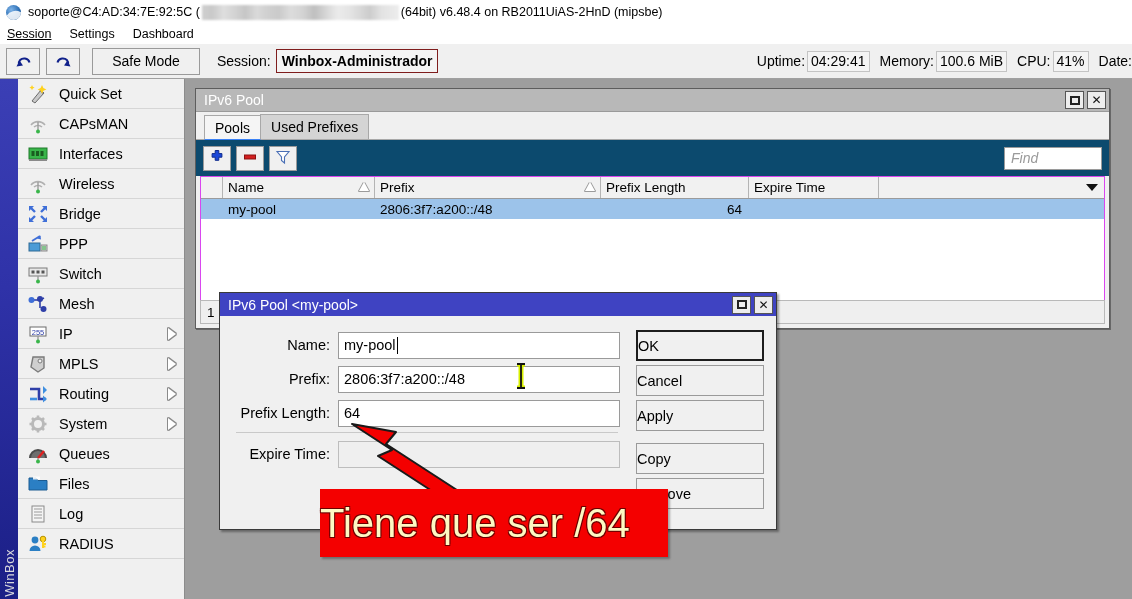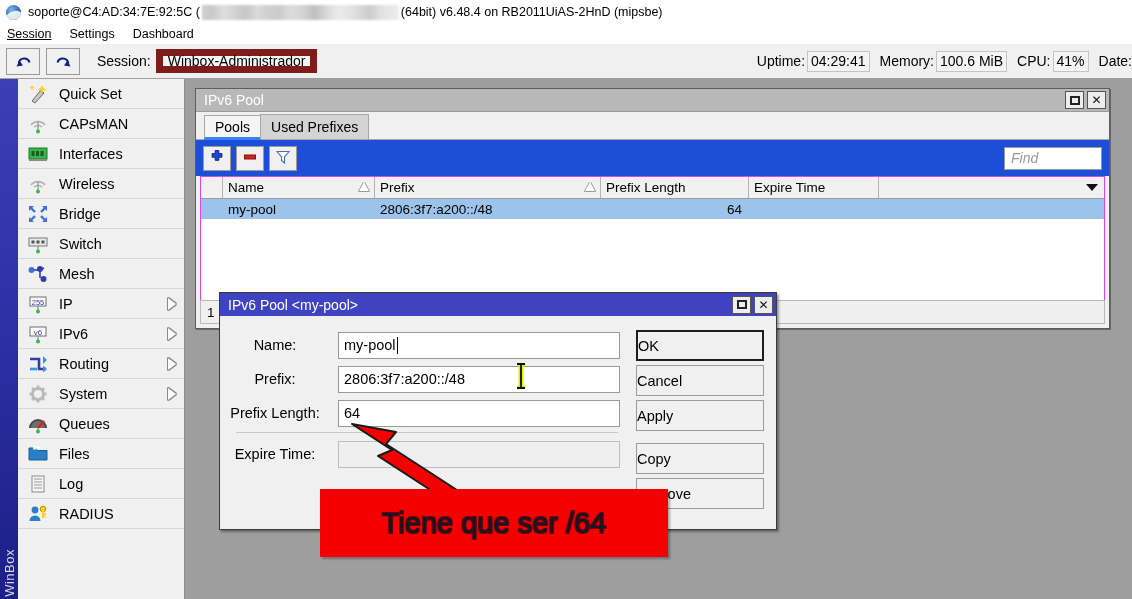--- a/index.html
+++ b/index.html
@@ -73,23 +73,24 @@
   .tb-btn svg { display: block; }
   .safe-mode {
     margin-left: 12px; height: 27px; min-width: 108px;
     background: #f0f0f0; border: 1px solid #9a9a9a;
     display: flex; align-items: center; justify-content: center;
     font-size: 14px; padding: 0 9px;
   }
   .session-label { margin-left: 17px; font-size: 14px; }
   .session-box {
     margin-left: 5px; height: 24px;
-    background: #f4f4f4; border: 7px solid #7f1d1d;
+    background: #f4f4f4; border: 1px solid #7f1d1d;
     display: flex; align-items: center; padding: 0 5px;
     font-size: 14px;
+    font-weight: bold;
   }
   .tb-right {
     margin-left: auto; display: flex; align-items: center;
     padding-right: 0px; font-size: 14px;
   }
   .tb-right .lbl { margin-left: 10px; text-align: center; }
   .tb-right .val {
     margin-left: 2px; height: 21px; background: #f4f4f4;
     border: 1px solid #c4c4c4; display: flex; align-items: center;
     padding: 0 3px;
@@ -170,24 +171,24 @@
     height: 28px; display: flex; align-items: flex-end;
     background: #f0f0f0; padding-left: 8px;
     border-bottom: 1px solid #a8a8a8;
   }
   .tab {
     height: 25px; padding: 0 10px; font-size: 14px;
     display: flex; align-items: center;
     border: 1px solid #a8a8a8; border-bottom: none;
     background: #d4d4d4; margin-right: -1px;
   }
-  .tab.active { background: #f5f5f5; border-bottom: 3px solid #3b82f6; margin-bottom: -1px; }
+  .tab.active { background: #f5f5f5; border-bottom: 1px solid #3b82f6; margin-bottom: -1px; }
   .win-toolbar {
     height: 36px; display: flex; align-items: center;
-    padding: 0 7px; background: #1d4ed8;
+    padding: 0 7px; background: #0c4a6e;
   }
   .wt-btn {
     width: 28px; height: 25px; margin-right: 5px;
     background: #f0f0f0; border: 1px solid #9a9a9a;
     display: flex; align-items: center; justify-content: center;
   }
   .find-box {
     margin-left: auto; width: 98px; height: 23px;
     background: #ffffff; border: 1px solid #9a9a9a;
     display: flex; align-items: center; padding-left: 6px;
@@ -232,21 +233,21 @@
     box-shadow: 2px 2px 2px rgba(0,0,0,.35);
   }
   .dlg-title {
     height: 23px; background: #3f43c2;
     display: flex; align-items: center; padding-left: 8px;
     color: #ffffff; font-size: 14px;
   }
   .dlg-body { position: relative; height: 214px; padding: 14px 12px 0 0; }
   .frow { display: flex; align-items: center; height: 30px; margin-bottom: 4px; }
   .frow .flabel {
-    width: 118px; text-align: center; padding-right: 8px; font-size: 14.5px;
+    width: 118px; text-align: right; padding-right: 8px; font-size: 14.5px;
     flex: none;
   }
   .fin {
     width: 282px; height: 27px; background: #ffffff;
     border: 1px solid #9a9a9a;
     display: flex; align-items: center; padding-left: 5px;
     font-size: 14.5px; position: relative;
   }
   .fin.disabled { background: #efefef; border-color: #bdbdbd; }
   .caret-txt {
@@ -270,22 +271,22 @@
   .ibeam {
     position: absolute; left: 513px; top: 363px;
     width: 16px; height: 26px; pointer-events: none;
   }
 
   
   .red-banner {
     position: absolute; left: 320px; top: 489px;
     width: 348px; height: 68px;
     background: #f40000;
-    display: flex; align-items: center; justify-content: center;
-    color: #0f172a; font-size: 29px;
+    display: flex; align-items: center; 
+    color: #fef9c3; font-size: 40px;
     text-shadow: 1px 1px 0 #6b0000, -1px 1px 0 #6b0000, 1px -1px 0 #6b0000, -1px -1px 0 #6b0000;
     box-shadow: 2px 2px 2px rgba(0,0,0,.3);
   }
   .red-arrow { position: absolute; left: 348px; top: 418px; width: 140px; height: 90px; pointer-events: none; }
 </style>
 </head>
 <body>
 
 <div id="app">
 
@@ -311,20 +312,23 @@
         </svg>
       </span>
     </div>
     <div class="tb-btn">
       <span>
         <svg width="17" height="15" viewBox="0 0 17 15">
           <path d="M13,11 C14,7 11,4 7,4.5 C4.5,4.8 3,6.5 2.5,8.5" stroke="#10218b" stroke-width="2" fill="none"></path>
           <path d="M15.5,12.5 L12.5,6.5 L9,11.5 Z" fill="#10218b"></path>
         </svg>
       </span>
+    </div>
+    <div class="safe-mode">
+      <span>Safe Mode</span>
     </div>
     <span class="session-label">Session:</span>
     <div class="session-box">
       <span>Winbox-Administrador</span>
     </div>
 
     <div class="tb-right">
       <span class="lbl">Uptime:</span>
       <span class="val">04:29:41</span>
       <span class="lbl">Memory:</span>
@@ -395,20 +399,33 @@
     <div class="menu-item">
       <span class="ico">
         <svg width="22" height="20" viewBox="0 0 22 20">
           <path d="M3,3 L8,8 M19,3 L14,8 M3,17 L8,12 M19,17 L14,12" stroke="#3f6fd8" stroke-width="2.4"></path>
           <path d="M2,2 l0,5 l5,-5z M20,2 l0,5 l-5,-5z M2,18 l0,-5 l5,5z M20,18 l0,-5 l-5,5z" fill="#3f6fd8"></path>
         </svg>
       </span>
       <span class="lbl">Bridge</span>
     </div>
 
+    <div class="menu-item">
+      <span class="ico">
+        <svg width="22" height="20" viewBox="0 0 22 20">
+          <rect x="2" y="9" width="11" height="8" fill="#4b9bd6" stroke="#2f6a95"></rect>
+          <rect x="14" y="11" width="6" height="6" fill="#d0d0d0" stroke="#8a8a8a"></rect>
+          <path d="M5,7 L13,2" stroke="#3f6fd8" stroke-width="1.8"></path>
+          <path d="M13.5,1.5 l.5,4 -4,-1z" fill="#3f6fd8"></path>
+          <rect x="15" y="12.5" width="4" height="1" fill="#39b54a"></rect>
+          <rect x="15" y="14.5" width="4" height="1" fill="#39b54a"></rect>
+        </svg>
+      </span>
+      <span class="lbl">PPP</span>
+    </div>
 
     <div class="menu-item">
       <span class="ico">
         <svg width="22" height="20" viewBox="0 0 22 20">
           <rect x="2" y="4" width="18" height="8" fill="#e8e8e8" stroke="#7a7a7a"></rect>
           <rect x="4.5" y="6.5" width="3" height="3" fill="#555"></rect>
           <rect x="9.5" y="6.5" width="3" height="3" fill="#555"></rect>
           <rect x="14.5" y="6.5" width="3" height="3" fill="#555"></rect>
           <line x1="11" y1="12" x2="11" y2="17" stroke="#9a9a9a" stroke-width="1.4"></line>
           <circle cx="11" cy="17.5" r="2" fill="#39b54a"></circle>
@@ -437,33 +454,31 @@
           <rect x="3" y="3" width="16" height="9" fill="#fff" stroke="#6a6a6a"></rect>
           <text x="11" y="10.5" font-size="7.5" text-anchor="middle" fill="#2f3fa8" font-family="Liberation Sans">255</text>
           <line x1="11" y1="12" x2="11" y2="17" stroke="#9a9a9a" stroke-width="1.4"></line>
           <circle cx="11" cy="17.5" r="2" fill="#39b54a"></circle>
         </svg>
       </span>
       <span class="lbl">IP</span>
       <span class="arrow"></span>
     </div>
 
-
-    <div class="menu-item">
-      <span class="ico">
-        <svg width="22" height="20" viewBox="0 0 22 20">
-          <rect x="3" y="3" width="16" height="9" fill="#fff" stroke="#6a6a6a"></rect>
-          <text x="11" y="10.5" font-size="8" text-anchor="middle" fill="#2f3fa8" font-family="Liberation Sans">v6</text>
-          <line x1="11" y1="12" x2="11" y2="17" stroke="#9a9a9a" stroke-width="1.4"></line>
-          <circle cx="11" cy="17.5" r="2" fill="#39b54a"></circle>
-        </svg>
-      </span>
-      <span class="lbl">IPv6</span>
+    <div class="menu-item">
+      <span class="ico">
+        <svg width="22" height="20" viewBox="0 0 22 20">
+          <path d="M6,3 L17,3 L17,14 L11,18 L4,13 Z" fill="#cfcfcf" stroke="#7a7a7a" stroke-width="1.4"></path>
+          <circle cx="13" cy="7" r="2" fill="#f0f0f0" stroke="#7a7a7a"></circle>
+        </svg>
+      </span>
+      <span class="lbl">MPLS</span>
       <span class="arrow"></span>
     </div>
+
 
     <div class="menu-item">
       <span class="ico">
         <svg width="22" height="20" viewBox="0 0 22 20">
           <path d="M3,5 L12,5 L12,15 L19,15" stroke="#2f3fa8" stroke-width="2.6" fill="none"></path>
           <path d="M3,15 L10,15" stroke="#3f8fe0" stroke-width="2.6" fill="none"></path>
           <path d="M16,2 l4,4 -4,4z" fill="#3f8fe0"></path>
           <path d="M16,11.5 l4,3.5 -4,3.5z" fill="#3f8fe0"></path>
         </svg>
       </span>

